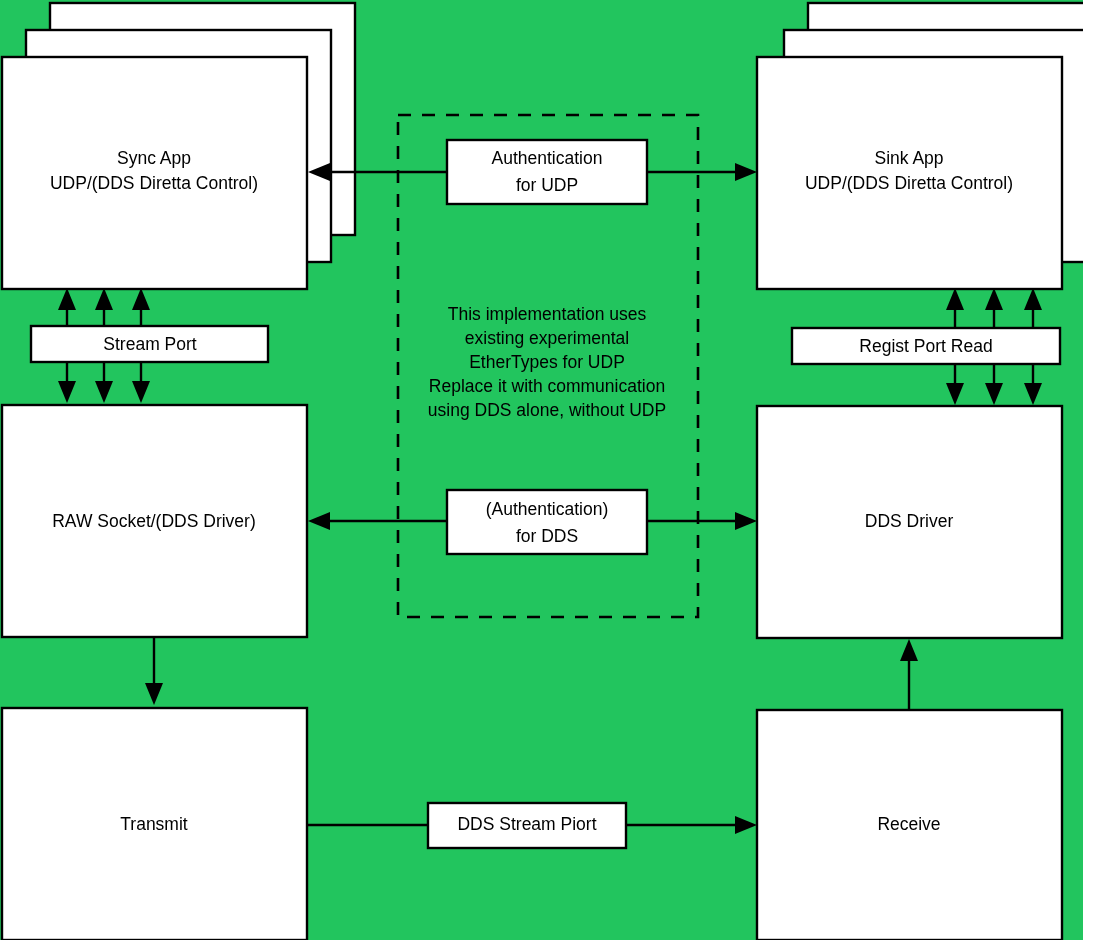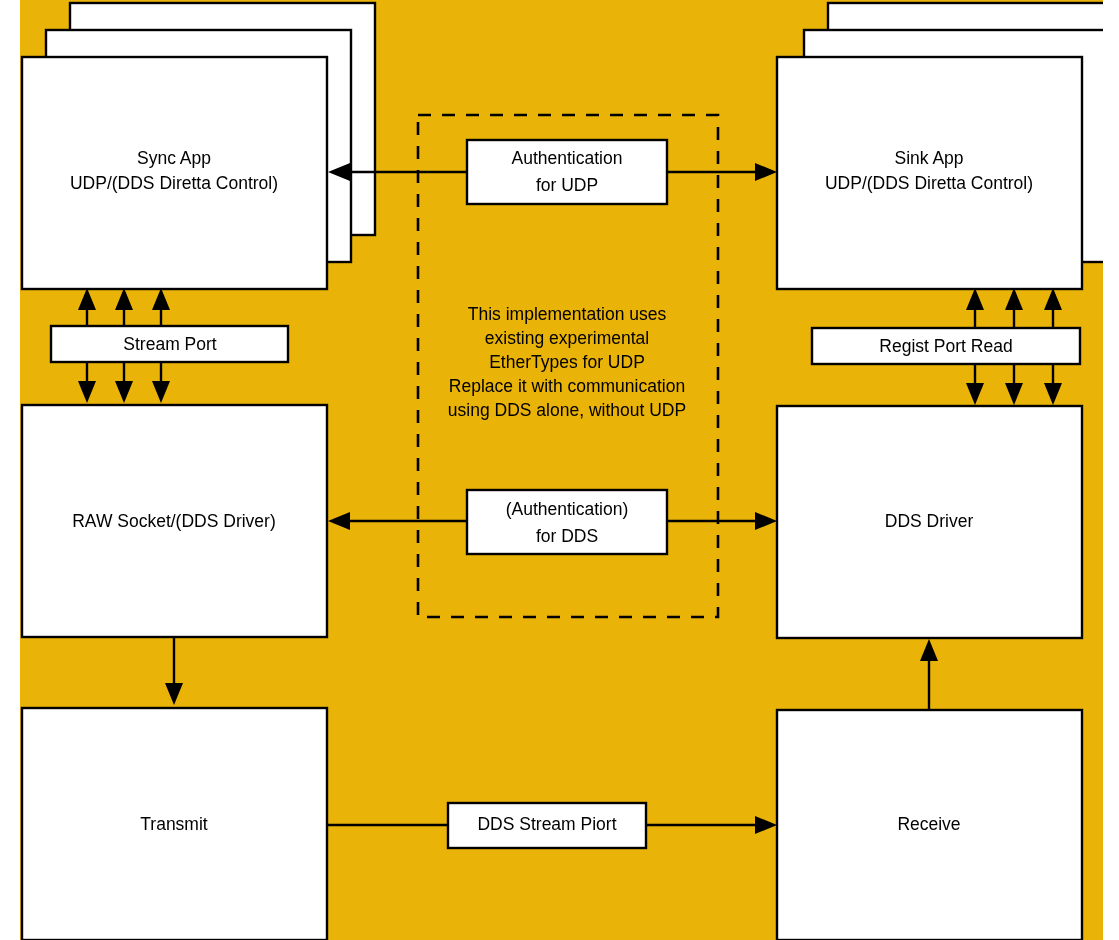--- a/index.html
+++ b/index.html
@@ -8,23 +8,22 @@
     padding: 0;
     background: #ffffff;
   }
   body {
     font-family: "Liberation Sans", sans-serif;
   }
   #diagram-root {
     position: relative;
     width: 1083px;
     height: 940px;
-    background: #eab308;
+    background: #22c55e;
     overflow: hidden;
-    margin-left: 20px;
   }
   #diagram-svg {
     position: absolute;
     left: 0;
     top: 0;
     width: 1119px;
     height: 940px;
     display: block;
   }
   .box-rect {

